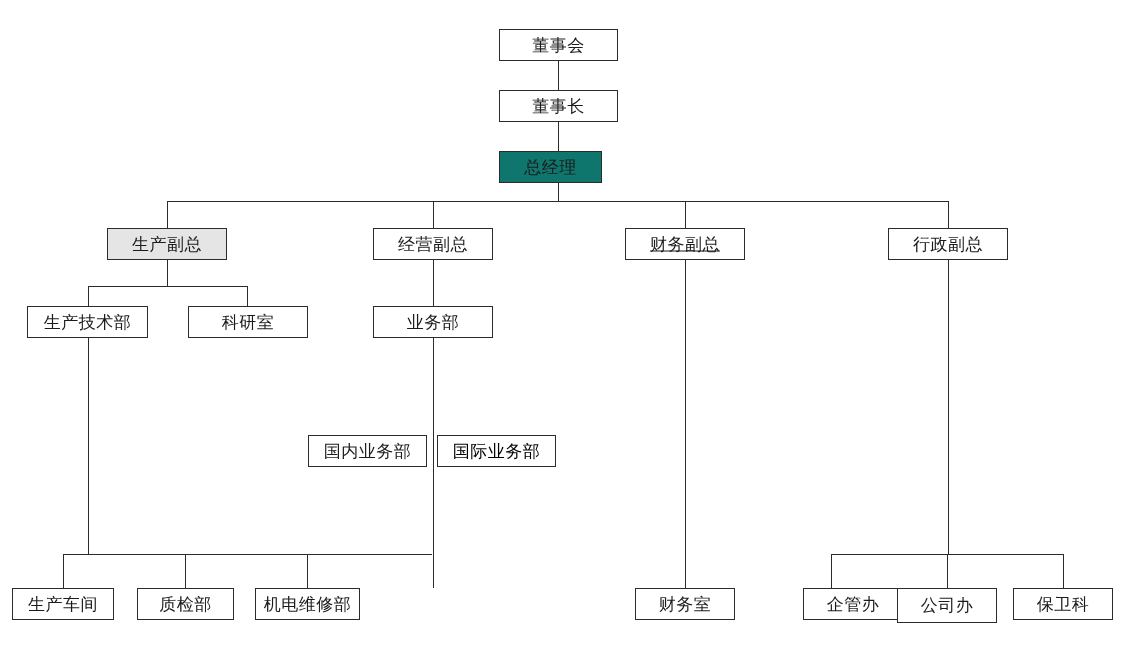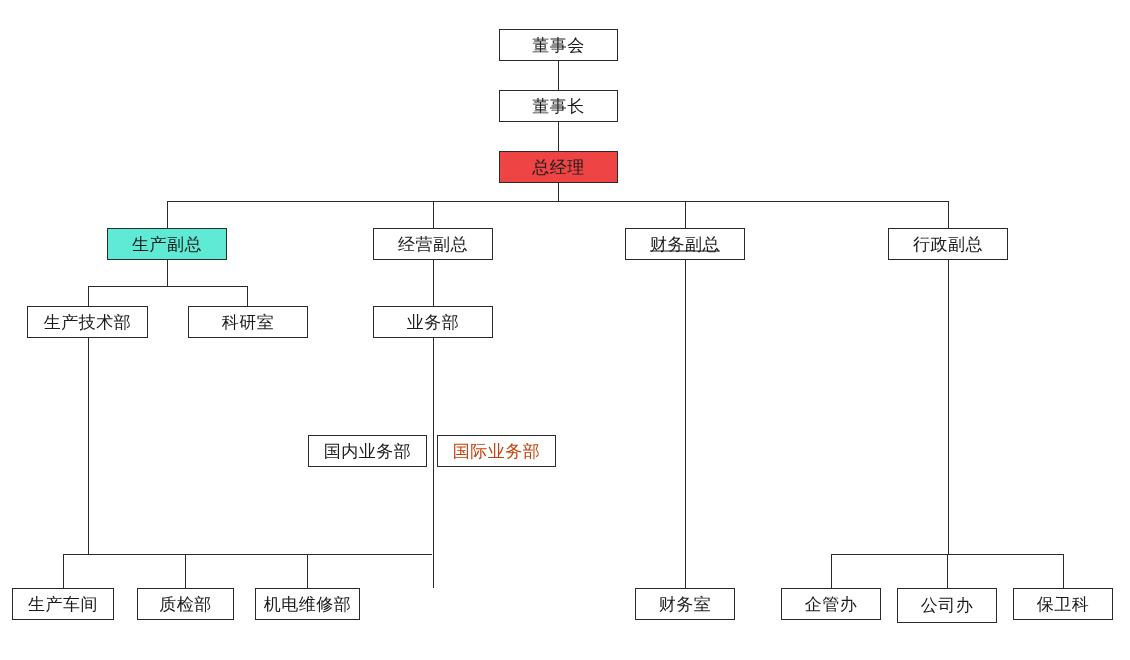--- a/index.html
+++ b/index.html
@@ -77,24 +77,24 @@
       <polyline points="947,554 947,588" fill="none" stroke="#2b2b2b" stroke-width="1" shape-rendering="crispEdges"></polyline>
       <polyline points="1063,554 1063,588" fill="none" stroke="#2b2b2b" stroke-width="1" shape-rendering="crispEdges"></polyline>
     </svg>
 
 <div class="org-node" style="left: 499px; top: 29px; width: 119px; height: 32px; border-color: rgb(43, 43, 43); background: rgb(255, 255, 255); color: rgb(27, 27, 27);">
       <span class="node-label">董事会</span>
     </div>
     <div class="org-node" style="left: 499px; top: 90px; width: 119px; height: 32px; border-color: rgb(43, 43, 43); background: rgb(255, 255, 255); color: rgb(27, 27, 27);">
       <span class="node-label">董事长</span>
     </div>
-    <div class="org-node" style="left: 499px; top: 151px; width: 119px; height: 32px; border-color: rgb(43, 43, 43); background: #ef4444; color: rgb(27, 27, 27);">
+    <div class="org-node" style="left: 499px; top: 151px; width: 103px; height: 32px; border-color: rgb(43, 43, 43); background: #0f766e; color: rgb(27, 27, 27);">
       <span class="node-label">总经理</span>
     </div>
-    <div class="org-node" style="left: 107px; top: 228px; width: 120px; height: 32px; border-color: rgb(43, 43, 43); background: #5eead4; color: rgb(27, 27, 27);">
+    <div class="org-node" style="left: 107px; top: 228px; width: 120px; height: 32px; border-color: rgb(43, 43, 43); background: #e5e5e5; color: rgb(27, 27, 27);">
       <span class="node-label">生产副总</span>
     </div>
     <div class="org-node" style="left: 373px; top: 228px; width: 120px; height: 32px; border-color: rgb(43, 43, 43); background: rgb(255, 255, 255); color: rgb(27, 27, 27);">
       <span class="node-label">经营副总</span>
     </div>
     <div class="org-node" style="left: 625px; top: 228px; width: 120px; height: 32px; border-color: rgb(43, 43, 43); background: rgb(255, 255, 255); color: rgb(27, 27, 27); text-decoration: underline;">
       <span class="node-label">财务副总</span>
     </div>
     <div class="org-node" style="left: 888px; top: 228px; width: 120px; height: 32px; border-color: rgb(43, 43, 43); background: rgb(255, 255, 255); color: rgb(27, 27, 27);">
       <span class="node-label">行政副总</span>
@@ -104,36 +104,36 @@
     </div>
     <div class="org-node" style="left: 188px; top: 306px; width: 120px; height: 32px; border-color: rgb(43, 43, 43); background: rgb(255, 255, 255); color: rgb(27, 27, 27);">
       <span class="node-label">科研室</span>
     </div>
     <div class="org-node" style="left: 373px; top: 306px; width: 120px; height: 32px; border-color: rgb(43, 43, 43); background: rgb(255, 255, 255); color: rgb(27, 27, 27);">
       <span class="node-label">业务部</span>
     </div>
     <div class="org-node" style="left: 308px; top: 435px; width: 119px; height: 32px; border-color: rgb(43, 43, 43); background: rgb(255, 255, 255); color: rgb(27, 27, 27);">
       <span class="node-label">国内业务部</span>
     </div>
-    <div class="org-node" style="left: 437px; top: 435px; width: 119px; height: 32px; border-color: rgb(43, 43, 43); background: rgb(255, 255, 255); color: #c2410c;">
+    <div class="org-node" style="left: 437px; top: 435px; width: 119px; height: 32px; border-color: rgb(43, 43, 43); background: rgb(255, 255, 255); color: #000000;">
       <span class="node-label">国际业务部</span>
     </div>
     <div class="org-node" style="left: 12px; top: 588px; width: 102px; height: 32px; border-color: rgb(43, 43, 43); background: rgb(255, 255, 255); color: rgb(27, 27, 27);">
       <span class="node-label">生产车间</span>
     </div>
     <div class="org-node" style="left: 137px; top: 588px; width: 97px; height: 32px; border-color: rgb(43, 43, 43); background: rgb(255, 255, 255); color: rgb(27, 27, 27);">
       <span class="node-label">质检部</span>
     </div>
     <div class="org-node" style="left: 255px; top: 588px; width: 105px; height: 32px; border-color: rgb(43, 43, 43); background: rgb(255, 255, 255); color: rgb(27, 27, 27); text-align: center;">
       <span class="node-label">机电维修部</span>
     </div>
     <div class="org-node" style="left: 635px; top: 588px; width: 100px; height: 32px; border-color: rgb(43, 43, 43); background: rgb(255, 255, 255); color: rgb(27, 27, 27);">
       <span class="node-label">财务室</span>
     </div>
-    <div class="org-node" style="left: 781px; top: 588px; width: 100px; height: 32px; border-color: rgb(43, 43, 43); background: rgb(255, 255, 255); color: rgb(27, 27, 27);">
+    <div class="org-node" style="left: 803px; top: 588px; width: 100px; height: 32px; border-color: rgb(43, 43, 43); background: rgb(255, 255, 255); color: rgb(27, 27, 27);">
       <span class="node-label">企管办</span>
     </div>
     <div class="org-node" style="left: 897px; top: 588px; width: 100px; height: 35px; border-color: rgb(43, 43, 43); background: rgb(255, 255, 255); color: rgb(27, 27, 27);">
       <span class="node-label">公司办</span>
     </div>
     <div class="org-node" style="left: 1013px; top: 588px; width: 100px; height: 32px; border-color: rgb(43, 43, 43); background: rgb(255, 255, 255); color: rgb(27, 27, 27);">
       <span class="node-label">保卫科</span>
     </div>
   </div>
 

